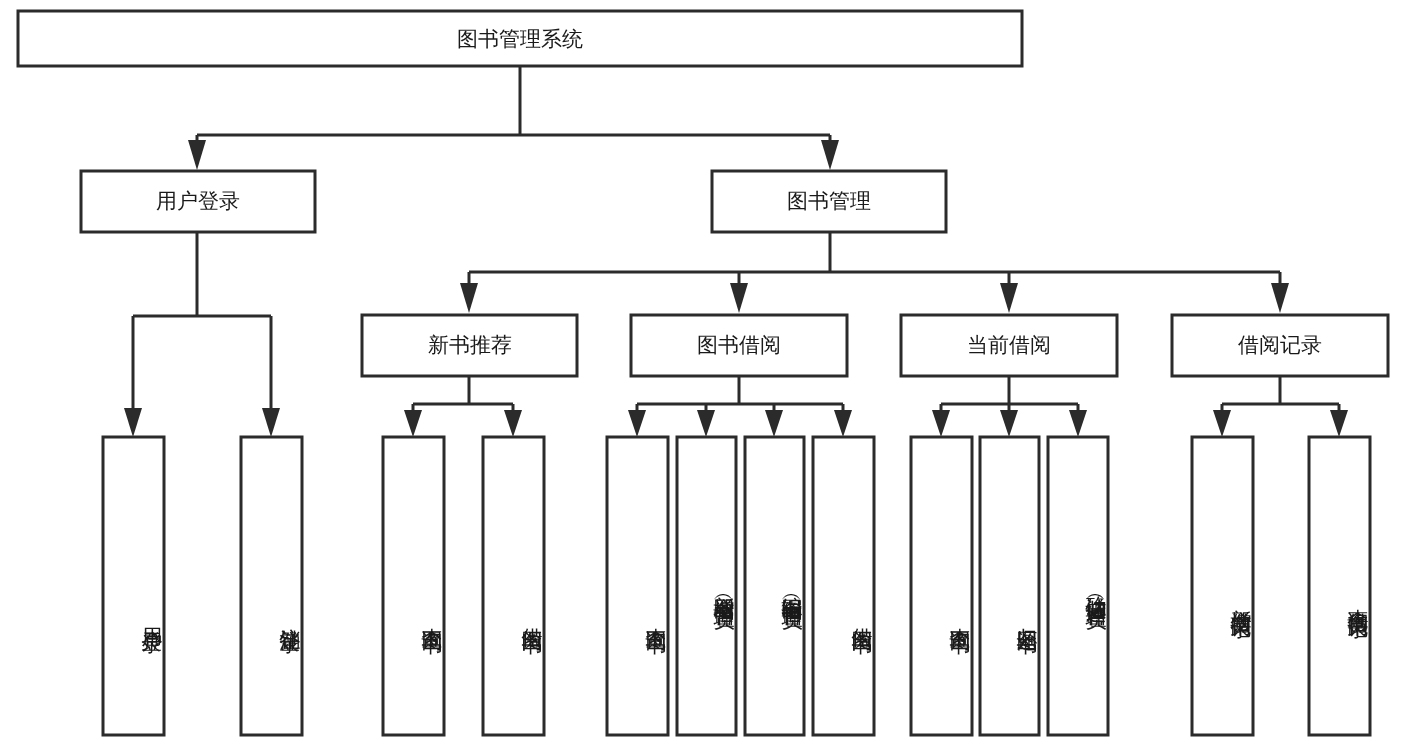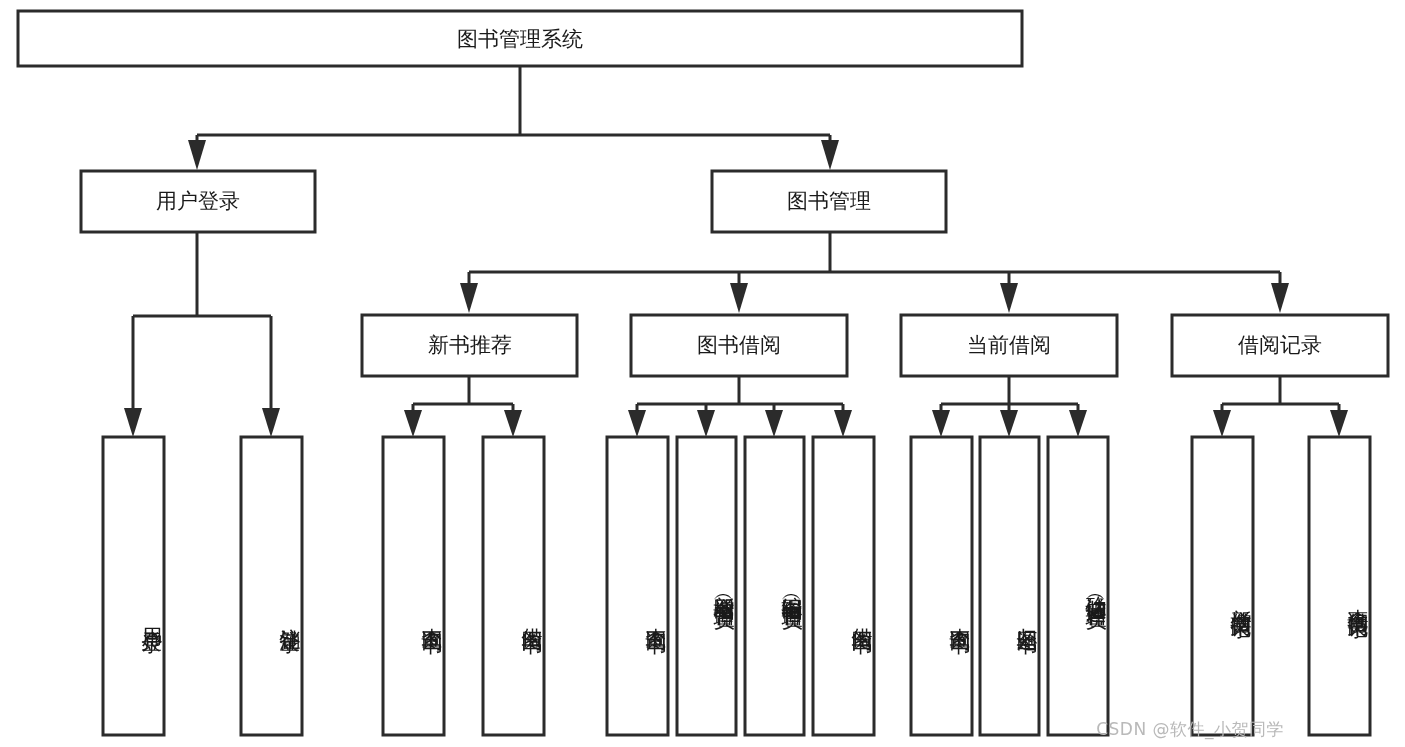--- a/index.html
+++ b/index.html
@@ -202,15 +202,14 @@
   <div class="node-label-v" style="left:745px; top:443px; width:59px; height:290px;">编辑图书（管理员）</div>
   <div class="node-label-v" style="left:813px; top:500px; width:61px; height:230px;">借阅图书</div>
 
   <div class="node-label-v" style="left:911px; top:500px; width:61px; height:230px;">查询图书</div>
   <div class="node-label-v" style="left:980px; top:500px; width:59px; height:230px;">归还图书</div>
   <div class="node-label-v" style="left:1048px; top:443px; width:60px; height:290px;">确认归还（管理员）</div>
 
   <div class="node-label-v" style="left:1192px; top:470px; width:61px; height:255px;">新增借阅记录</div>
   <div class="node-label-v" style="left:1309px; top:470px; width:61px; height:255px;">查询借阅记录</div>
 
-  <div class="watermark">CSDN @软件_小贺同学</div>
 
 </div>
 
 </body></html>

